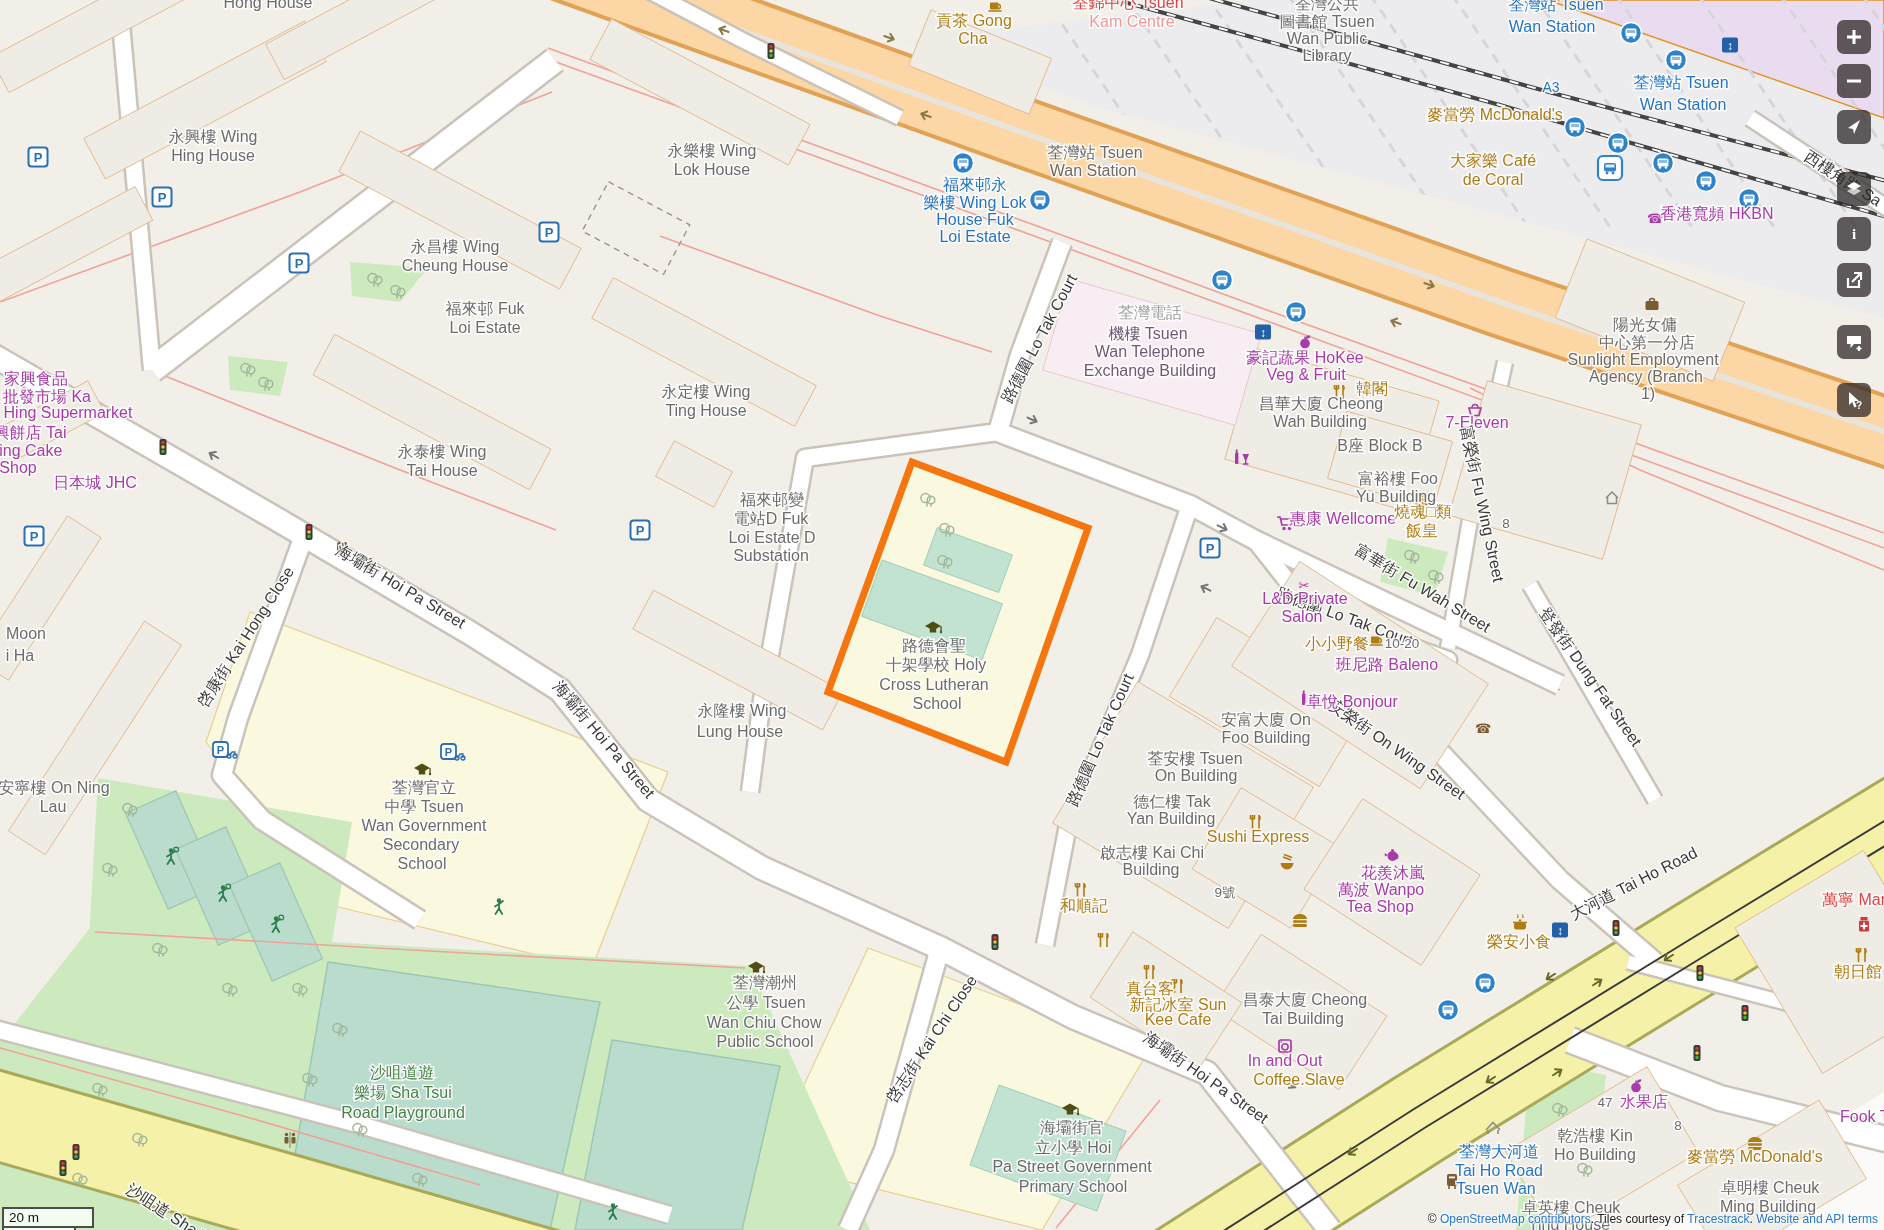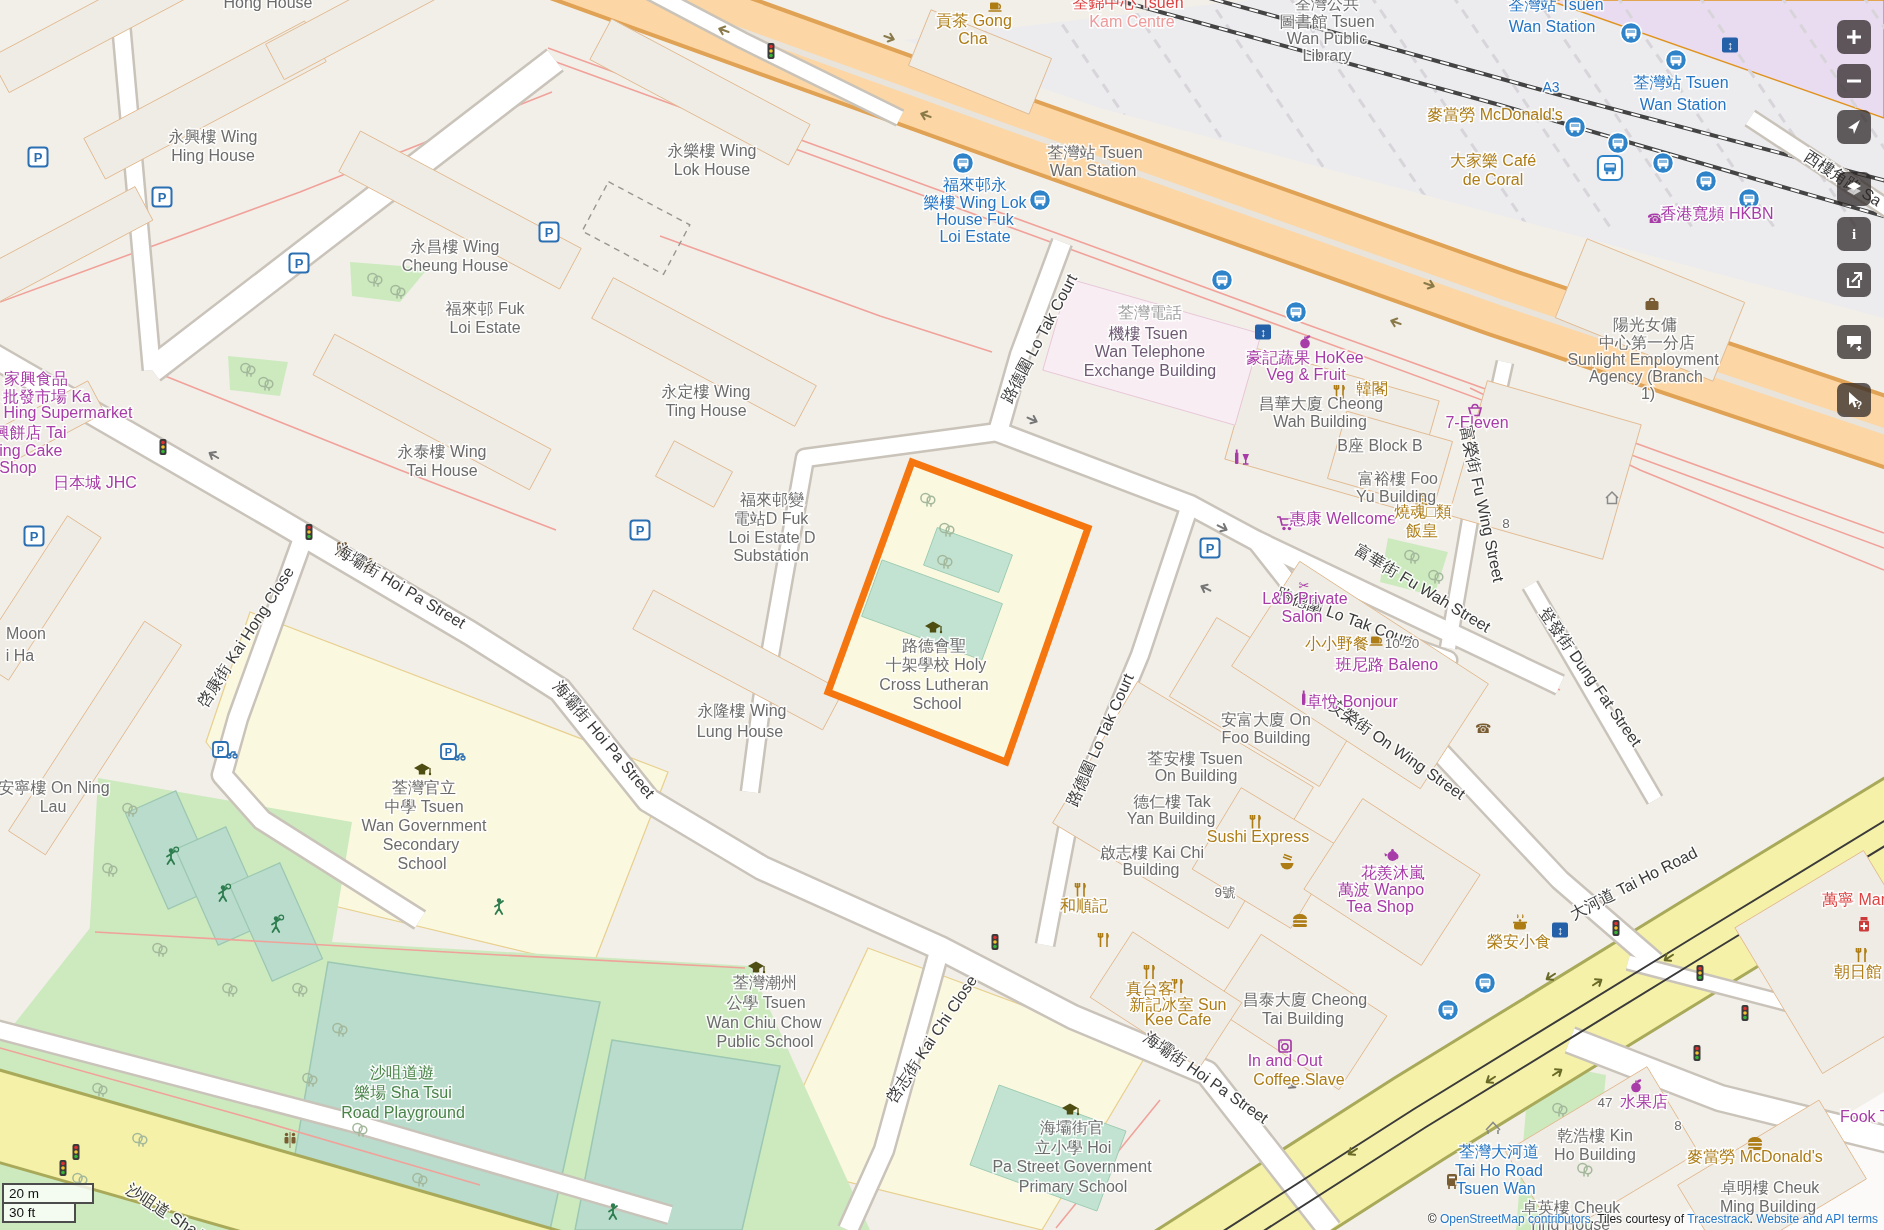--- a/index.html
+++ b/index.html
@@ -5,21 +5,21 @@
   html,body{margin:0;padding:0;background:#f2efe9;}
   #stage{position:relative;width:1884px;height:1230px;overflow:hidden;
          font-family:"Liberation Sans","DejaVu Sans",sans-serif;}
   #map-svg{position:absolute;left:0;top:0;}
   .ctl{position:absolute;width:34px;height:34px;border-radius:7px;
        background:rgba(44,38,38,.74);display:flex;align-items:center;justify-content:center;
        cursor:pointer;}
   .ctl svg{display:block;}
   #scalebar{position:absolute;left:2px;top:1183px;}
   .sbox{background:rgba(255,255,255,.78);border:2px solid #4c4c4c;color:#111;
-        font-size:13.5px;line-height:17px;padding:0 5px;box-sizing:border-box;}
+        font-size:13.5px;line-height:17px;padding:0 5px;box-sizing:border-box;margin-top:24px;}
   #sb-metric{width:92px;height:21px;}
   #sb-imperial{width:74px;height:21px;margin-top:-2px;}
   #attribution{position:absolute;right:6px;bottom:4px;font-size:12px;color:#222;
       text-shadow:0 0 3px #fff,0 0 3px #fff,0 0 4px #fff,1px 1px 2px #fff;white-space:nowrap;}
   #attribution a{color:#2477c9;text-decoration:none;cursor:pointer;}
 </style>
 </head>
 <body>
 
 <div id="stage">

